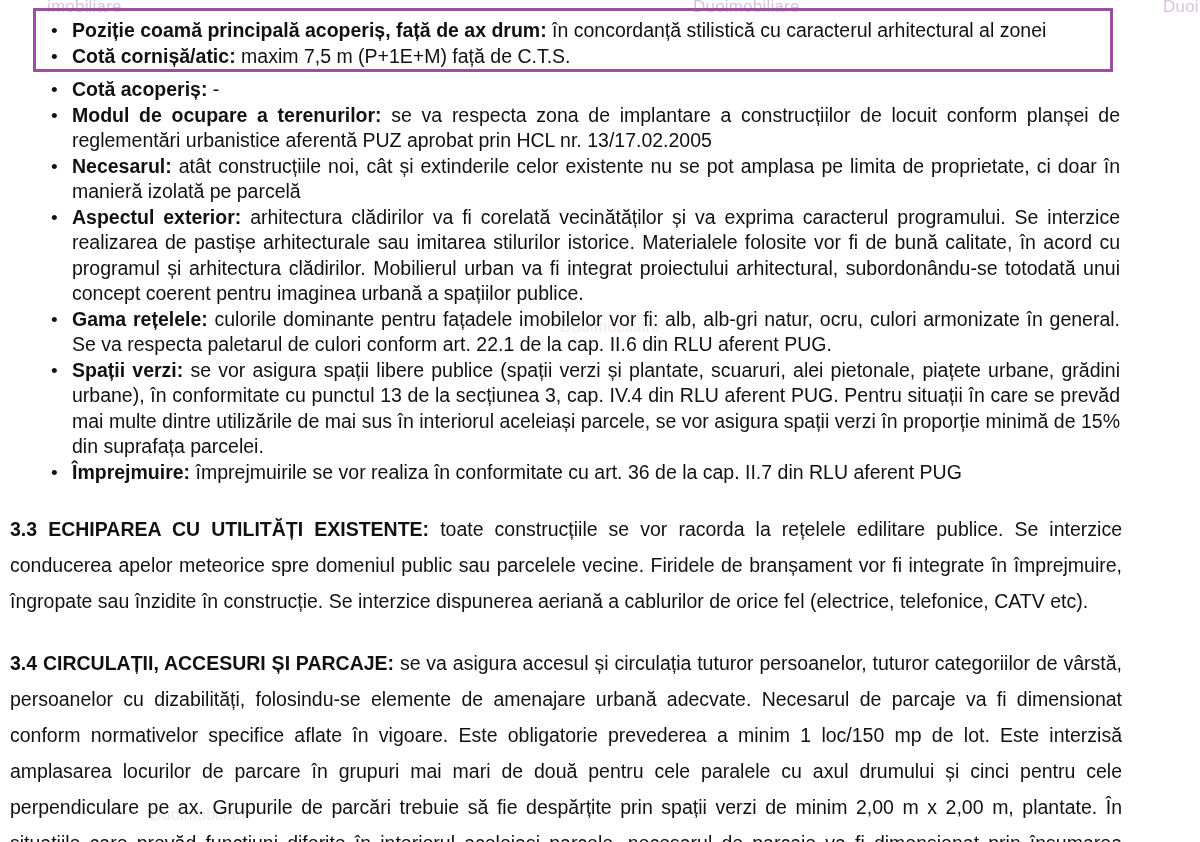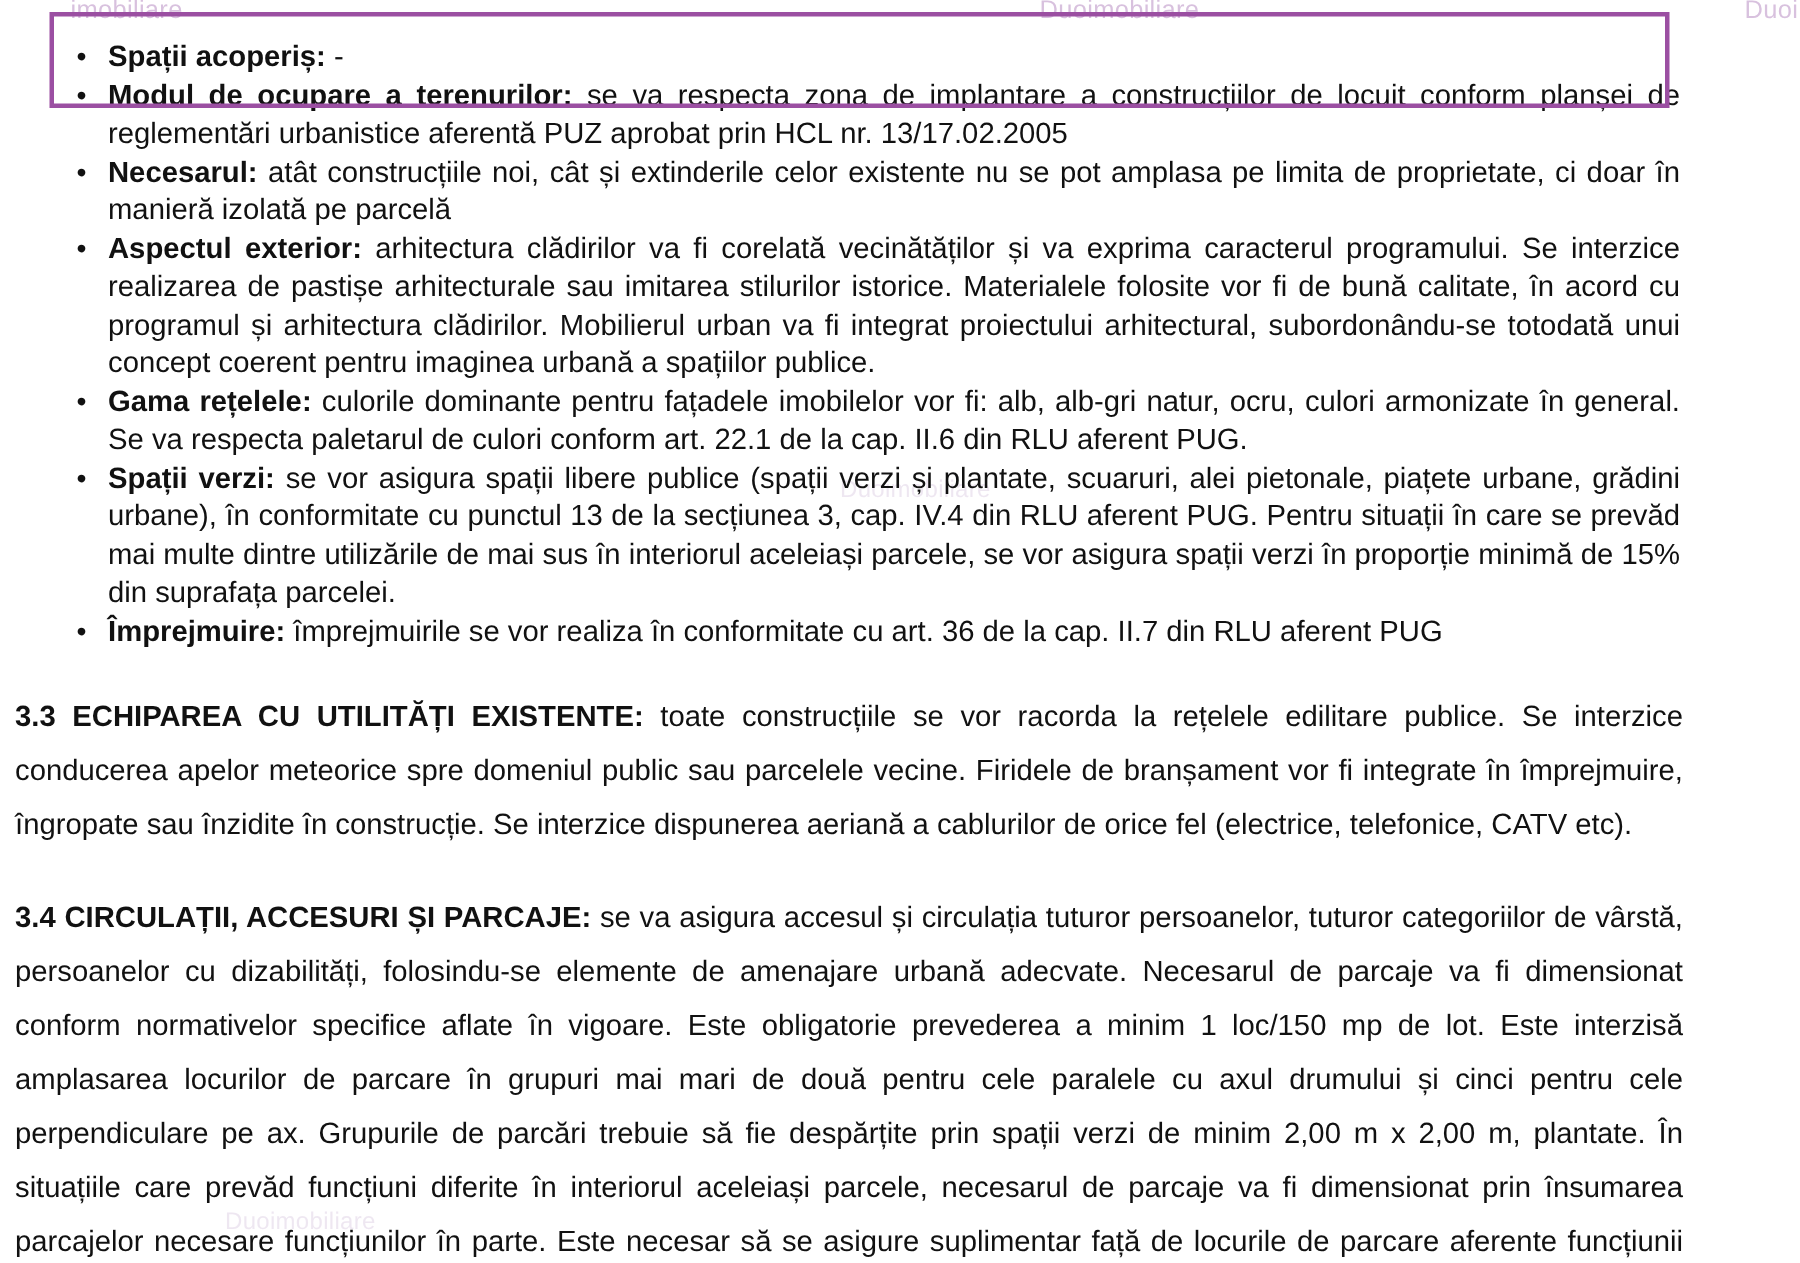--- a/index.html
+++ b/index.html
@@ -128,26 +128,34 @@
     <span class="wm wm-faint" style="left:560px; top:318px;">Duoimobiliare</span>
     <span class="wm wm-faint" style="left:150px; top:806px;">Duoimobiliare</span>
   </div>
 
   <div class="highlight-box"></div>
 
   <div class="content">
 
     <div class="top-pad"></div>
 
+    <ul class="bullets">
+      <li>
+        <span class="lead">Poziție coamă principală acoperiș, față de ax drum:</span><span> în concordanță stilistică cu caracterul arhitectural al zonei</span>
+      </li>
+      <li>
+        <span class="lead">Cotă cornișă/atic:</span><span> maxim 7,5 m (P+1E+M) față de C.T.S.</span>
+      </li>
+    </ul>
 
     <div class="gap-sm"></div>
 
     <ul class="bullets">
       <li>
-        <span class="lead">Spații acoperiș:</span><span> -</span>
+        <span class="lead">Cotă acoperiș:</span><span> -</span>
       </li>
       <li>
         <span class="lead">Modul de ocupare a terenurilor:</span><span> se va respecta zona de implantare a construcțiilor de locuit conform planșei de reglementări urbanistice aferentă PUZ aprobat prin HCL nr. 13/17.02.2005</span>
       </li>
       <li>
         <span class="lead">Necesarul:</span><span> atât construcțiile noi, cât și extinderile celor existente nu se pot amplasa pe limita de proprietate, ci doar în manieră izolată pe parcelă</span>
       </li>
       <li>
         <span class="lead">Aspectul exterior:</span><span> arhitectura clădirilor va fi corelată vecinătăților și va exprima caracterul programului. Se interzice realizarea de pastișe arhitecturale sau imitarea stilurilor istorice. Materialele folosite vor fi de bună calitate, în acord cu programul și arhitectura clădirilor. Mobilierul urban va fi integrat proiectului arhitectural, subordonându-se totodată unui concept coerent pentru imaginea urbană a spațiilor publice.</span>
       </li>

